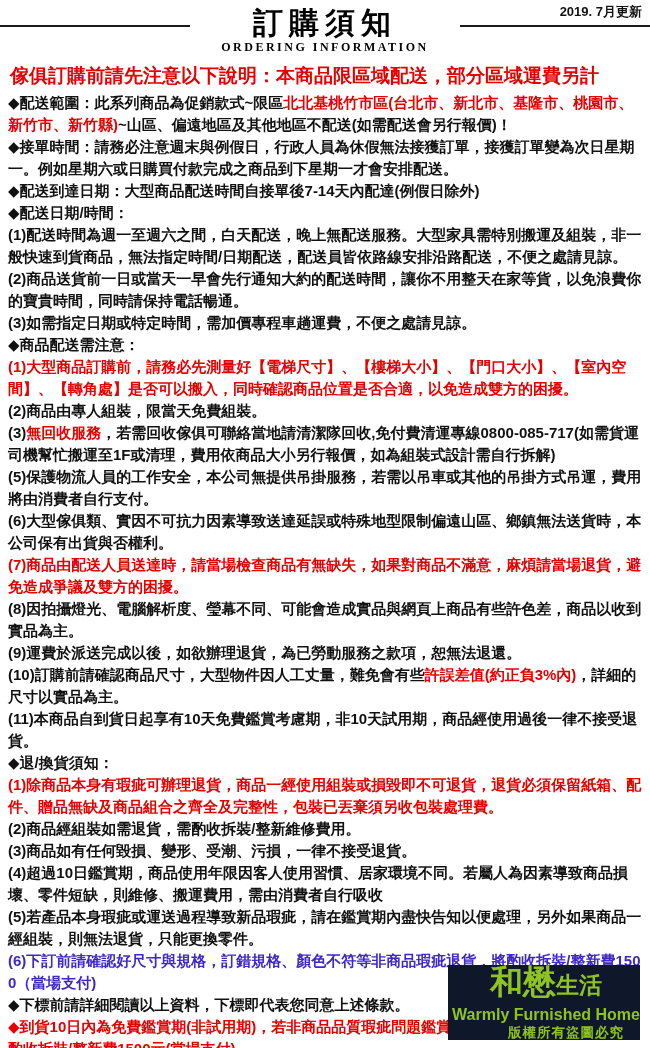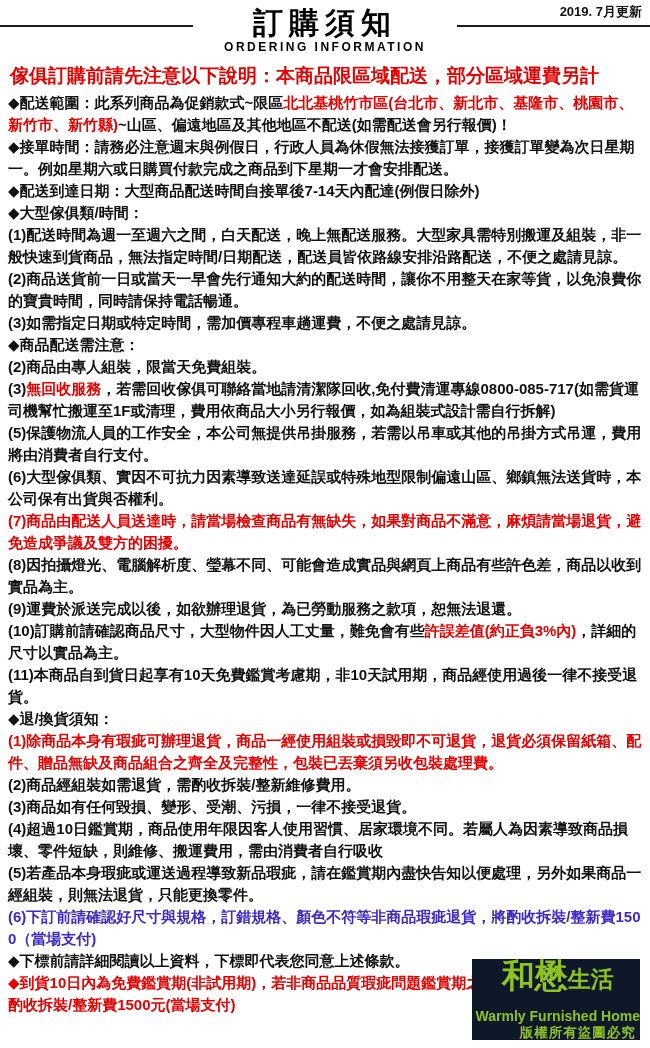--- a/index.html
+++ b/index.html
@@ -18,21 +18,21 @@
     display:flex;align-items:flex-start;padding-top:6px;gap:7px;
   }
   .rule{flex:1;border-top:2px solid #1a1a1a;margin-top:19px;}
   .rule-left{margin-right:24px;}
   .rule-right{margin-left:24px;}
   .title-block{text-align:center;line-height:1.1;}
   .page-title{
     margin:0;font-size:30px;letter-spacing:6px;color:#000;font-weight:bold;
   }
   .page-subtitle{
-    font-size:12px;letter-spacing:2.5px;color:#000;margin-top:2px;
+    font-size:12px;letter-spacing:2.5px;color:#000;margin-top:2px;font-family:Liberation Serif, serif;
   }
 
   
   .intro{
     margin:10px 8px 4px 10px;font-size:19px;color:var(--red);line-height:1.25;
   }
 
   
   .doc-body{margin:0 6px 0 8px;}
   .para{margin:0;font-size:15px;line-height:22px;word-break:break-all;}
@@ -41,21 +41,21 @@
   .seg.blue{color:var(--blue);}
 
   
   .logo{
     position:absolute;right:10px;bottom:8px;text-align:center;
     color:var(--green);line-height:1.05;background:#0f172a;padding-left:4px;
   }
   .logo-cn{white-space:nowrap;}
   .logo-name-main{font-size:33px;font-weight:bold;}
   .logo-name-sub{font-size:23px;font-weight:bold;}
-  .logo-en{font-size:14px;font-weight:bold;margin-top:16px;}
+  .logo-en{font-size:16px;font-weight:bold;margin-top:7px;}
   .logo-copy{font-size:13.5px;font-weight:bold;margin-top:2px;letter-spacing:1px;margin-left:40px;}
 </style>
 </head>
 <body>
 
 <div class="page">
 
   <div class="update-date">2019. 7月更新</div>
 
   <div class="header-row">
@@ -66,25 +66,26 @@
     </div>
     <div class="rule rule-right"></div>
   </div>
 
   <div class="intro">傢俱訂購前請先注意以下說明：本商品限區域配送，部分區域運費另計</div>
 
   <div class="doc-body">
       <p class="para"><span class="seg black">◆配送範圍：此系列商品為促銷款式~限區</span><span class="seg red">北北基桃竹市區(台北市、新北市、基隆市、桃園市、新竹市、新竹縣)</span><span class="seg black">~山區、偏遠地區及其他地區不配送(如需配送會另行報價)！</span></p>
       <p class="para"><span class="seg black">◆接單時間：請務必注意週末與例假日，行政人員為休假無法接獲訂單，接獲訂單變為次日星期一。例如星期六或日購買付款完成之商品到下星期一才會安排配送。</span></p>
       <p class="para"><span class="seg black">◆配送到達日期：大型商品配送時間自接單後7-14天內配達(例假日除外)</span></p>
-      <p class="para"><span class="seg black">◆大型傢俱類/時間：</span></p>
+      <p class="para"><span class="seg black">◆配送日期/時間：</span></p>
       <p class="para"><span class="seg black">(1)配送時間為週一至週六之間，白天配送，晚上無配送服務。大型家具需特別搬運及組裝，非一般快速到貨商品，無法指定時間/日期配送，配送員皆依路線安排沿路配送，不便之處請見諒。</span></p>
       <p class="para"><span class="seg black">(2)商品送貨前一日或當天一早會先行通知大約的配送時間，讓你不用整天在家等貨，以免浪費你的寶貴時間，同時請保持電話暢通。</span></p>
       <p class="para"><span class="seg black">(3)如需指定日期或特定時間，需加價專程車趟運費，不便之處請見諒。</span></p>
       <p class="para"><span class="seg black">◆商品配送需注意：</span></p>
+      <p class="para"><span class="seg red">(1)大型商品訂購前，請務必先測量好【電梯尺寸】、【樓梯大小】、【門口大小】、【室內空間】、【轉角處】是否可以搬入，同時確認商品位置是否合適，以免造成雙方的困擾。</span></p>
       <p class="para"><span class="seg black">(2)商品由專人組裝，限當天免費組裝。</span></p>
       <p class="para"><span class="seg black">(3)</span><span class="seg red">無回收服務</span><span class="seg black">，若需回收傢俱可聯絡當地請清潔隊回收,免付費清運專線0800-085-717(如需貨運司機幫忙搬運至1F或清理，費用依商品大小另行報價，如為組裝式設計需自行拆解)</span></p>
       <p class="para"><span class="seg black">(5)保護物流人員的工作安全，本公司無提供吊掛服務，若需以吊車或其他的吊掛方式吊運，費用將由消費者自行支付。</span></p>
       <p class="para"><span class="seg black">(6)大型傢俱類、實因不可抗力因素導致送達延誤或特殊地型限制偏遠山區、鄉鎮無法送貨時，本公司保有出貨與否權利。</span></p>
       <p class="para"><span class="seg red">(7)商品由配送人員送達時，請當場檢查商品有無缺失，如果對商品不滿意，麻煩請當場退貨，避免造成爭議及雙方的困擾。</span></p>
       <p class="para"><span class="seg black">(8)因拍攝燈光、電腦解析度、瑩幕不同、可能會造成實品與網頁上商品有些許色差，商品以收到實品為主。</span></p>
       <p class="para"><span class="seg black">(9)運費於派送完成以後，如欲辦理退貨，為已勞動服務之款項，恕無法退還。</span></p>
       <p class="para"><span class="seg black">(10)訂購前請確認商品尺寸，大型物件因人工丈量，難免會有些</span><span class="seg red">許誤差值(約正負3%內)</span><span class="seg black">，詳細的尺寸以實品為主。</span></p>
       <p class="para"><span class="seg black">(11)本商品自到貨日起享有10天免費鑑賞考慮期，非10天試用期，商品經使用過後一律不接受退貨。</span></p>
       <p class="para"><span class="seg black">◆退/換貨須知：</span></p>

